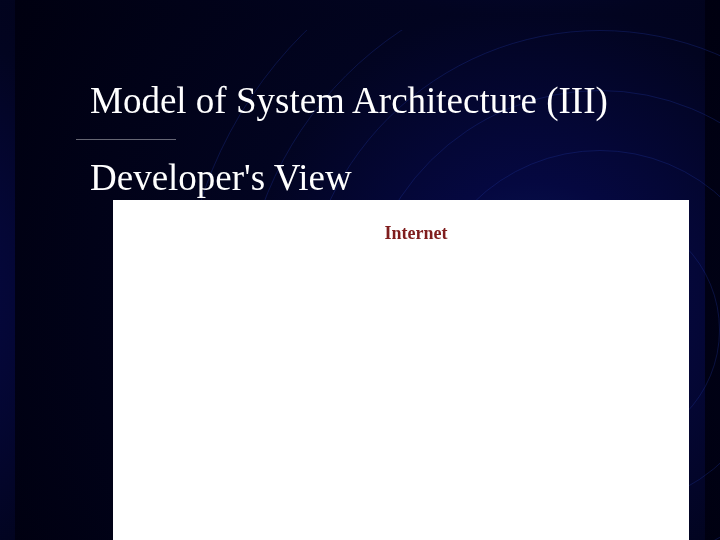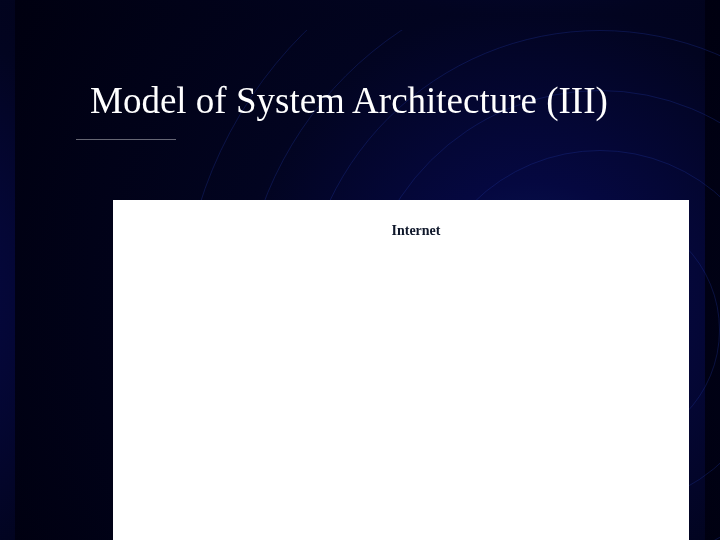--- a/index.html
+++ b/index.html
@@ -55,38 +55,39 @@
       left: 68px;
       width: 576px;
       height: 370px;
       background: #ffffff;
     }
     .content-label {
       position: absolute;
       top: 8px;
       left: 50%;
       transform: translateX(-50%);
-      color: #0f172a;
-      font-size: 14px;
+      color: #7f1d1d;
+      font-size: 18px;
       font-weight: bold;
     }
   </style>
 </head>
 <body>
 
 <div class="rings">
   <div class="ring"></div>
   <div class="ring"></div>
   <div class="ring"></div>
   <div class="ring"></div>
   <div class="ring"></div>
   <div class="ring"></div>
   <div class="ring"></div>
 </div>
 
 <div class="title">
   <div>Model of System Architecture (III)</div>
   <div class="title-underline"></div>
+  <div>Developer's View</div>
 </div>
 
 <div class="content-box">
   <div class="content-label">Internet</div>
 </div>
 
 </body></html>

